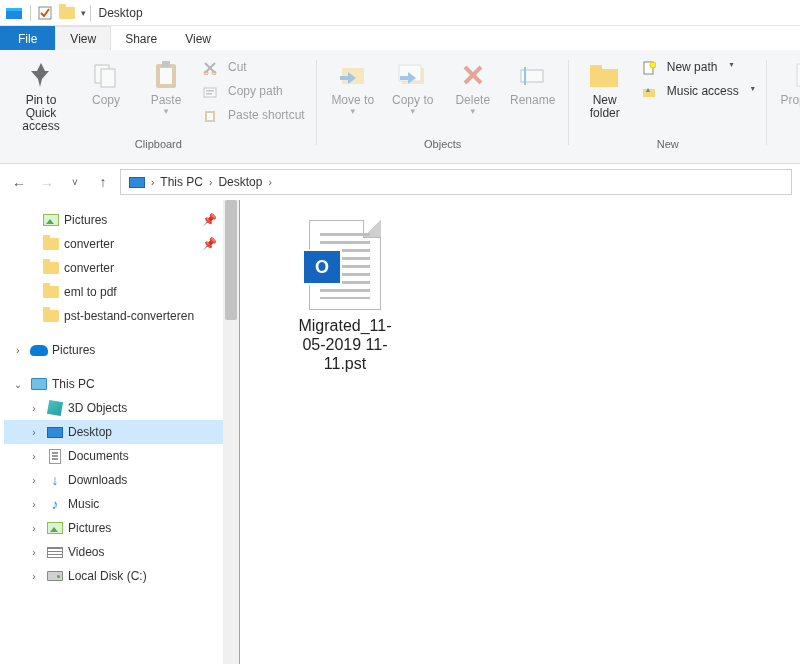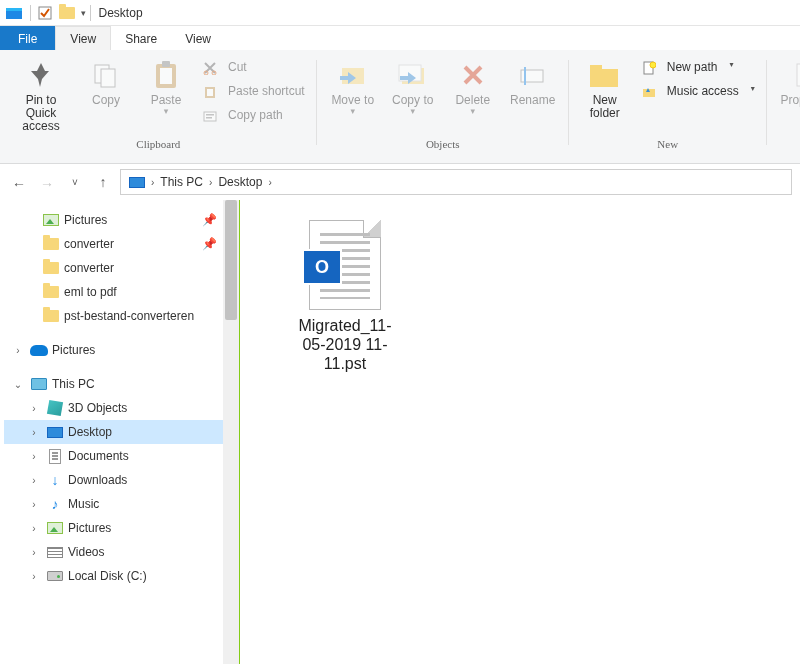--- a/index.html
+++ b/index.html
@@ -81,21 +81,20 @@
     display:flex;
     align-items:flex-start;
     gap:4px;
     height:80px;
   }
   .group-label{
     font-size:11px;
     color:#666;
     text-align:center;
     padding-top:2px;
-    font-family:Liberation Serif, serif;
   }
   .bigbtn{
     display:flex;
     flex-direction:column;
     align-items:center;
     justify-content:center;
     width:56px;
     padding:2px 2px 0;
     cursor:pointer;
     line-height:1.1;
@@ -293,35 +292,35 @@
                 <path d="M2 2 L12 12 M12 2 L2 12" stroke="#666" stroke-width="2"></path>
                 <circle cx="3" cy="12" r="2" fill="none" stroke="#d35400"></circle>
                 <circle cx="11" cy="12" r="2" fill="none" stroke="#d35400"></circle>
               </svg>
             </span>
           <span>Cut</span>
         </div>
         <div class="minibtn disabled">
           <span class="mi">
               <svg width="14" height="14">
-                <rect x="2" y="2" width="10" height="11" fill="#c69b56"></rect>
-                <rect x="4" y="4" width="6" height="7" fill="#fff"></rect>
-              </svg>
-            </span>
-          <span>Paste shortcut</span>
-        </div>
-        <div class="minibtn disabled">
-          <span class="mi">
-              <svg width="14" height="14">
                 <rect x="1" y="3" width="12" height="9" fill="#fff" stroke="#888"></rect>
                 <rect x="3" y="5" width="8" height="1.5" fill="#888"></rect>
                 <rect x="3" y="8" width="6" height="1.5" fill="#888"></rect>
               </svg>
             </span>
           <span>Copy path</span>
+        </div>
+        <div class="minibtn disabled">
+          <span class="mi">
+              <svg width="14" height="14">
+                <rect x="2" y="2" width="10" height="11" fill="#c69b56"></rect>
+                <rect x="4" y="4" width="6" height="7" fill="#fff"></rect>
+              </svg>
+            </span>
+          <span>Paste shortcut</span>
         </div>
       </div>
     </div>
     <div class="group-label">Clipboard</div>
   </div>
 
   <div class="group sep-after">
     <div class="group-body">
       <div class="bigbtn disabled">
         <span class="icon32">

